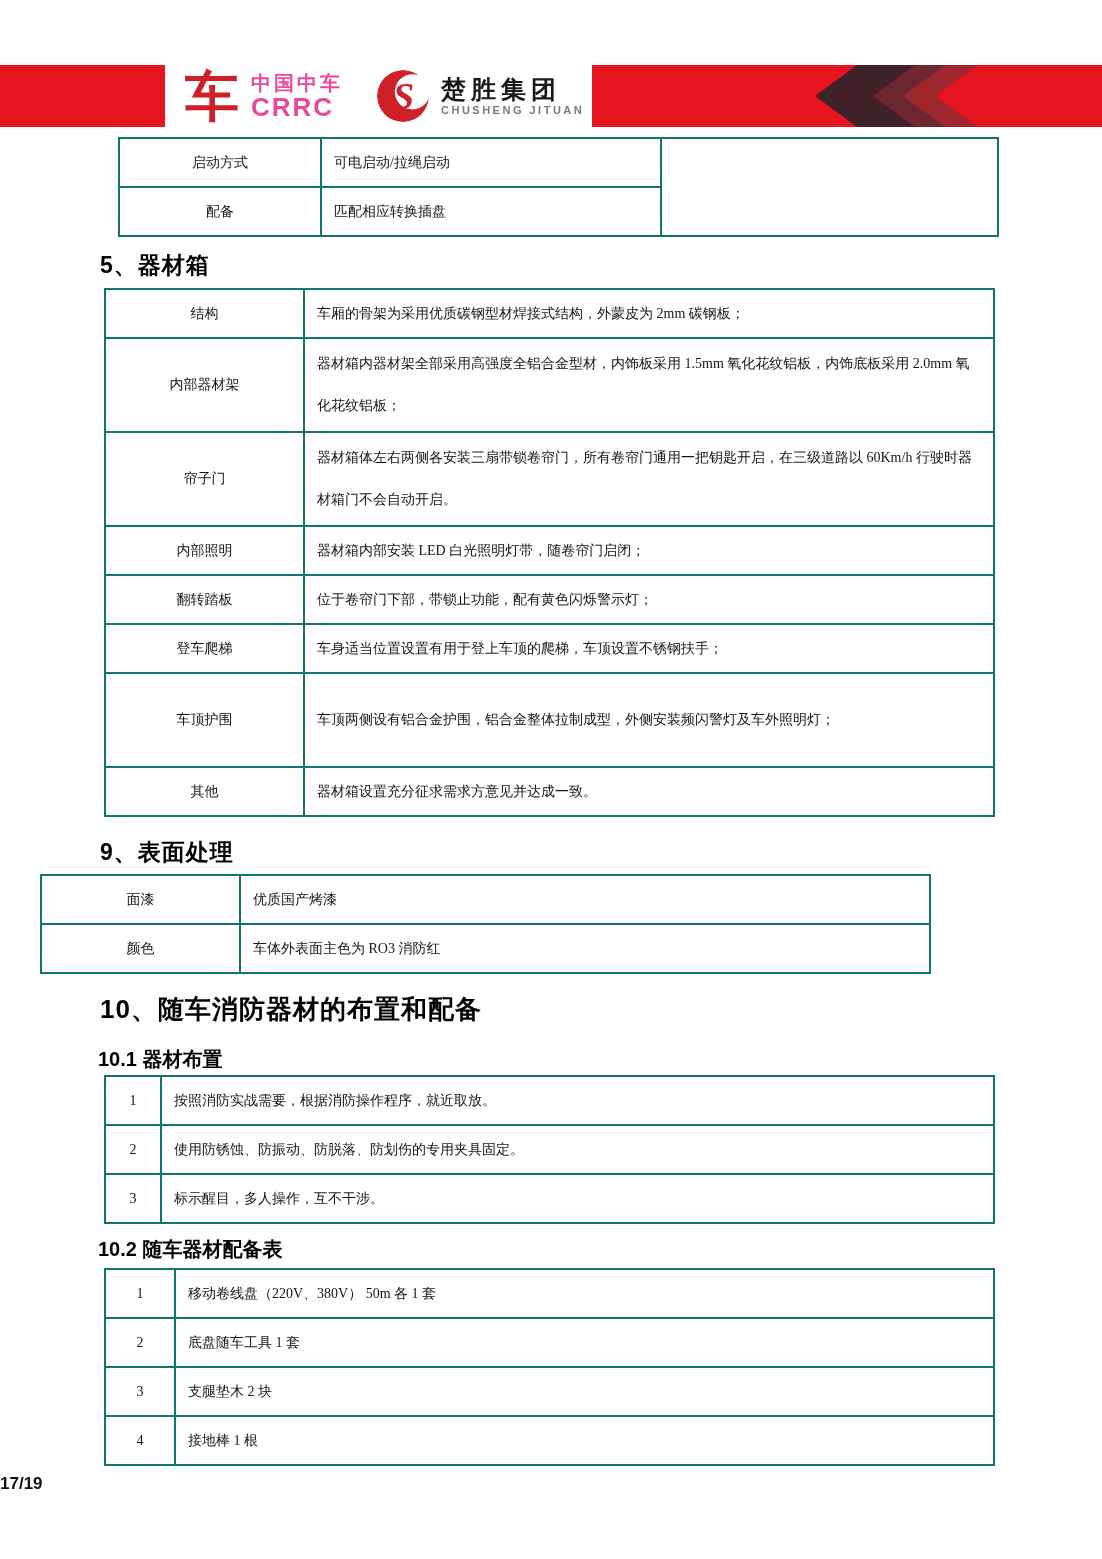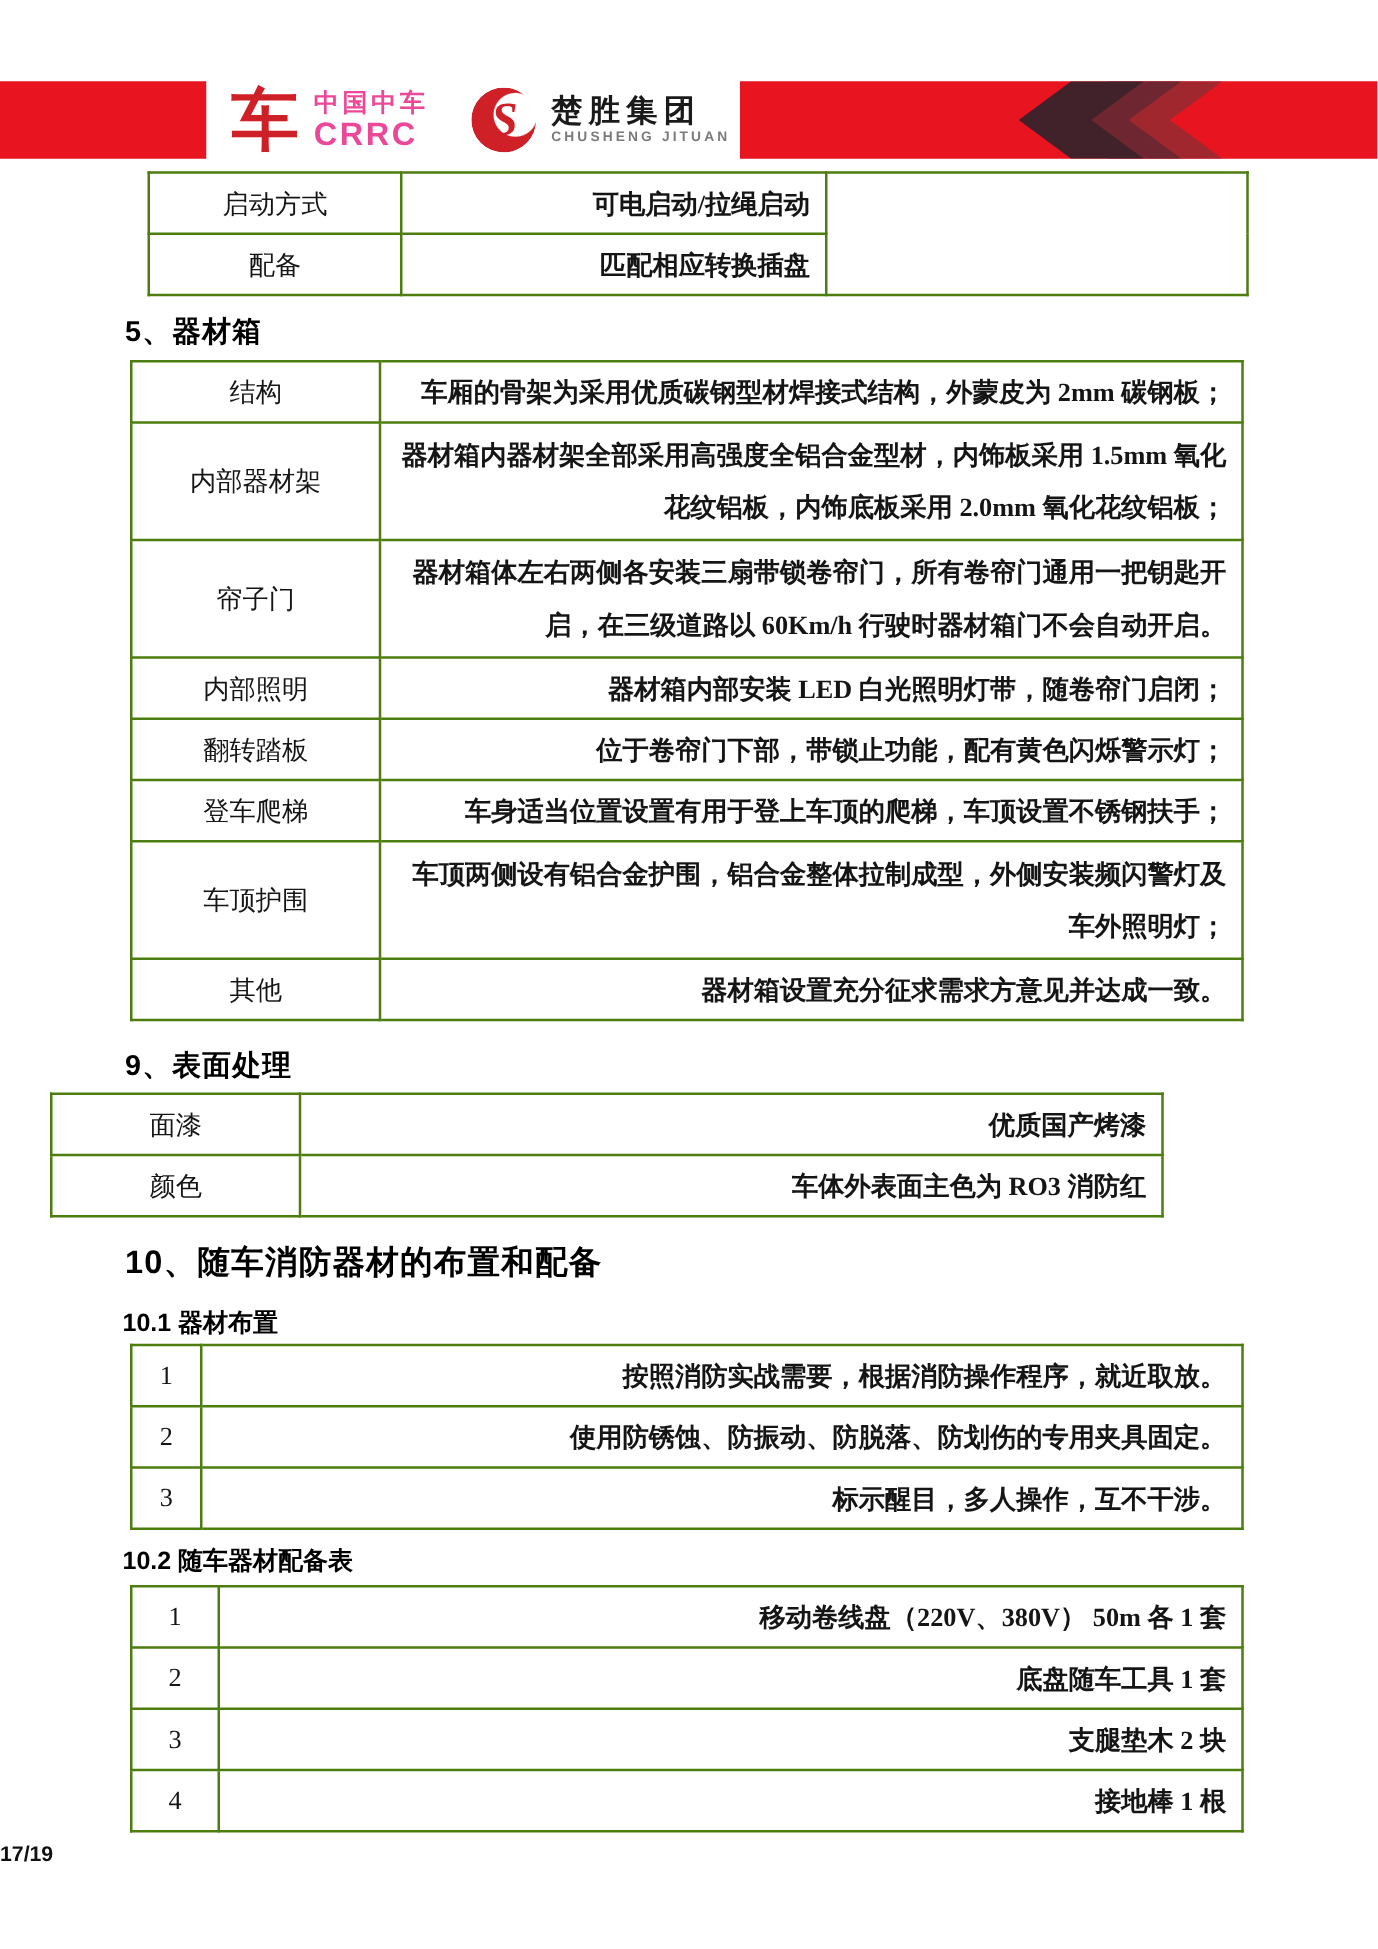--- a/index.html
+++ b/index.html
@@ -36,24 +36,24 @@
   .cs-cn{font-size:25px;font-weight:800;letter-spacing:5px;line-height:28px;color:#1a1a1a;}
   .cs-en{font-size:11px;font-weight:600;letter-spacing:2.5px;line-height:15px;color:#7a7a7a;}
   .chevron{position:absolute;top:0;height:62px;width:100px;
     clip-path:polygon(100% 0,42% 0,0 50%,42% 100%,100% 100%,58% 50%);}
   .chev-light{left:878px;}
   .chev-mid{left:845px;}
   .chev-dark{left:815px;}
 
   
   table{border-collapse:collapse;table-layout:fixed;}
-  td{border:2px solid #4d7c0f;font-size:21px;color:#151515;overflow:hidden;}
+  td{border:2px solid #0f766e;font-size:14px;color:#151515;overflow:hidden;}
   td.lbl{text-align:center;}
   td.num{text-align:center;}
-  td.val{text-align:right;padding:0 12px;font-weight:bold;}
+  td.val{text-align:left;padding:0 12px;}
   tr.r1 td{height:45px;}
   tr.r2 td{height:88px;}
   tr.r2 td.val{line-height:42px;padding-top:2px;padding-bottom:2px;}
 
   .top-table{margin:10px 0 0 118px;width:879px;}
   .top-table col.c1{width:202px;} .top-table col.c2{width:340px;} .top-table col.c3{width:337px;}
 
   .std-table{margin-left:104px;width:889px;}
   .t8 col.c1{width:199px;} .t8 col.c2{width:690px;}
   .t9 col.c1{width:199px;} .t9 col.c2{width:690px;}

